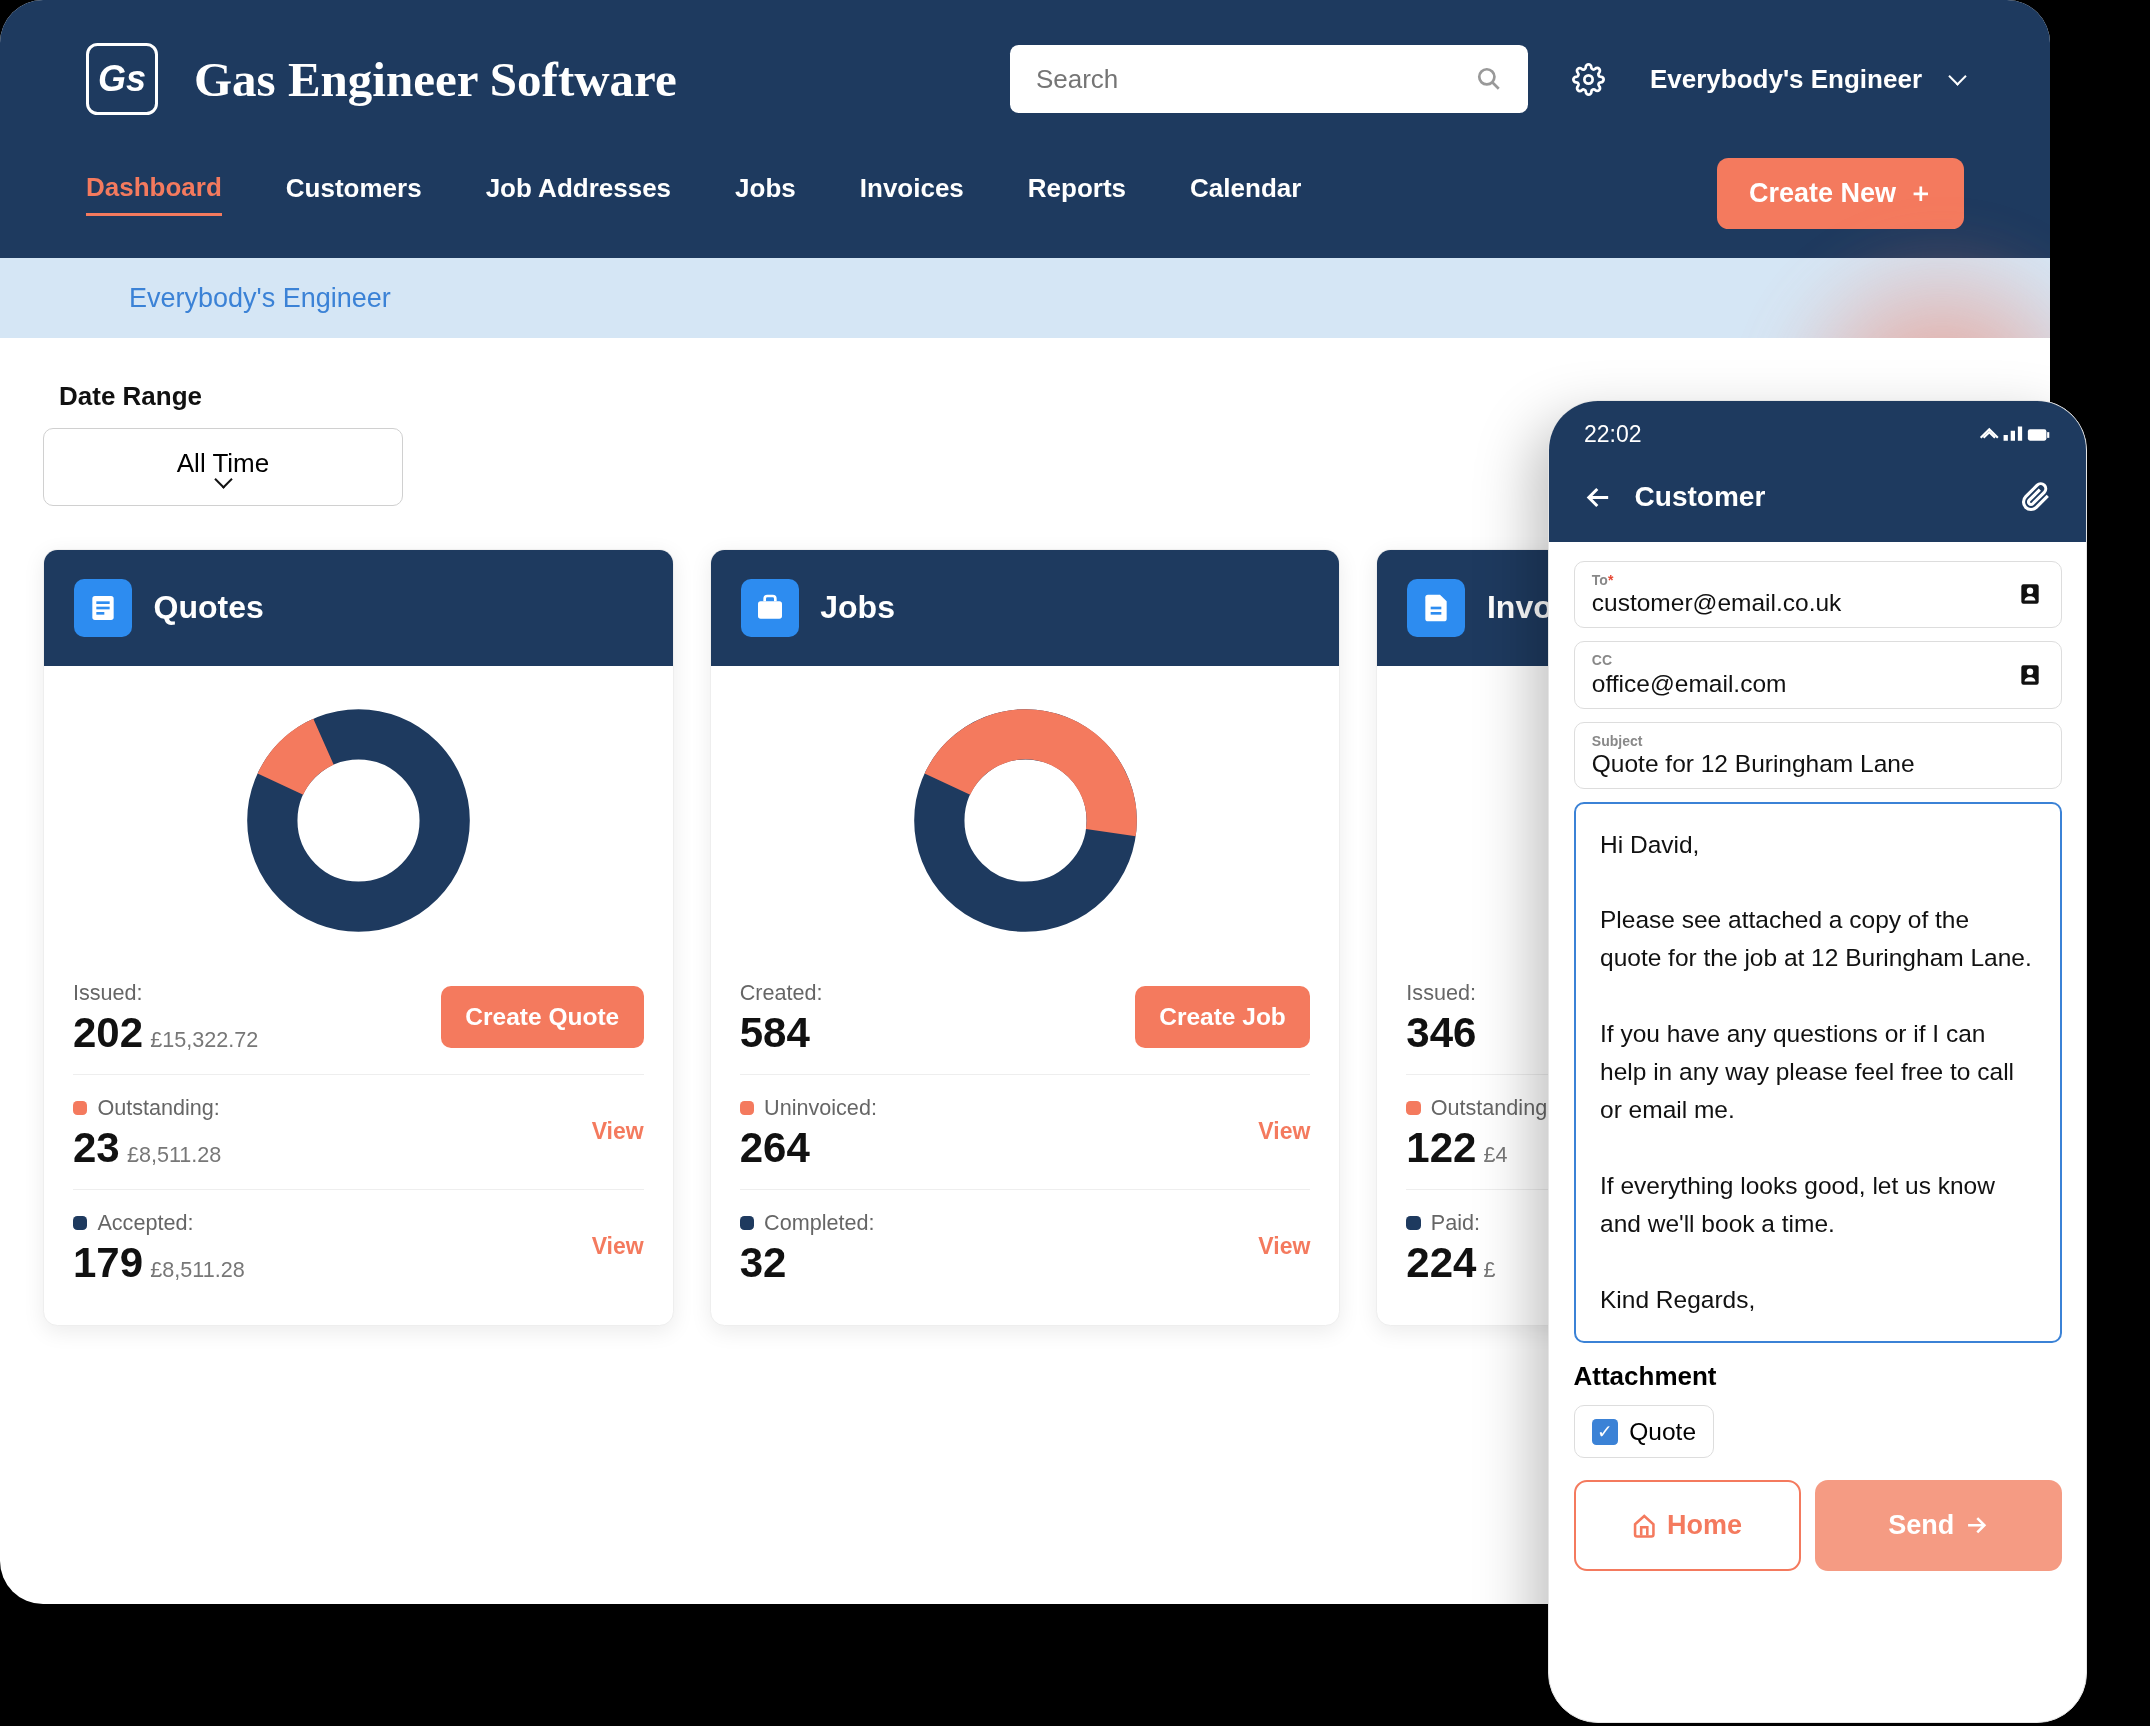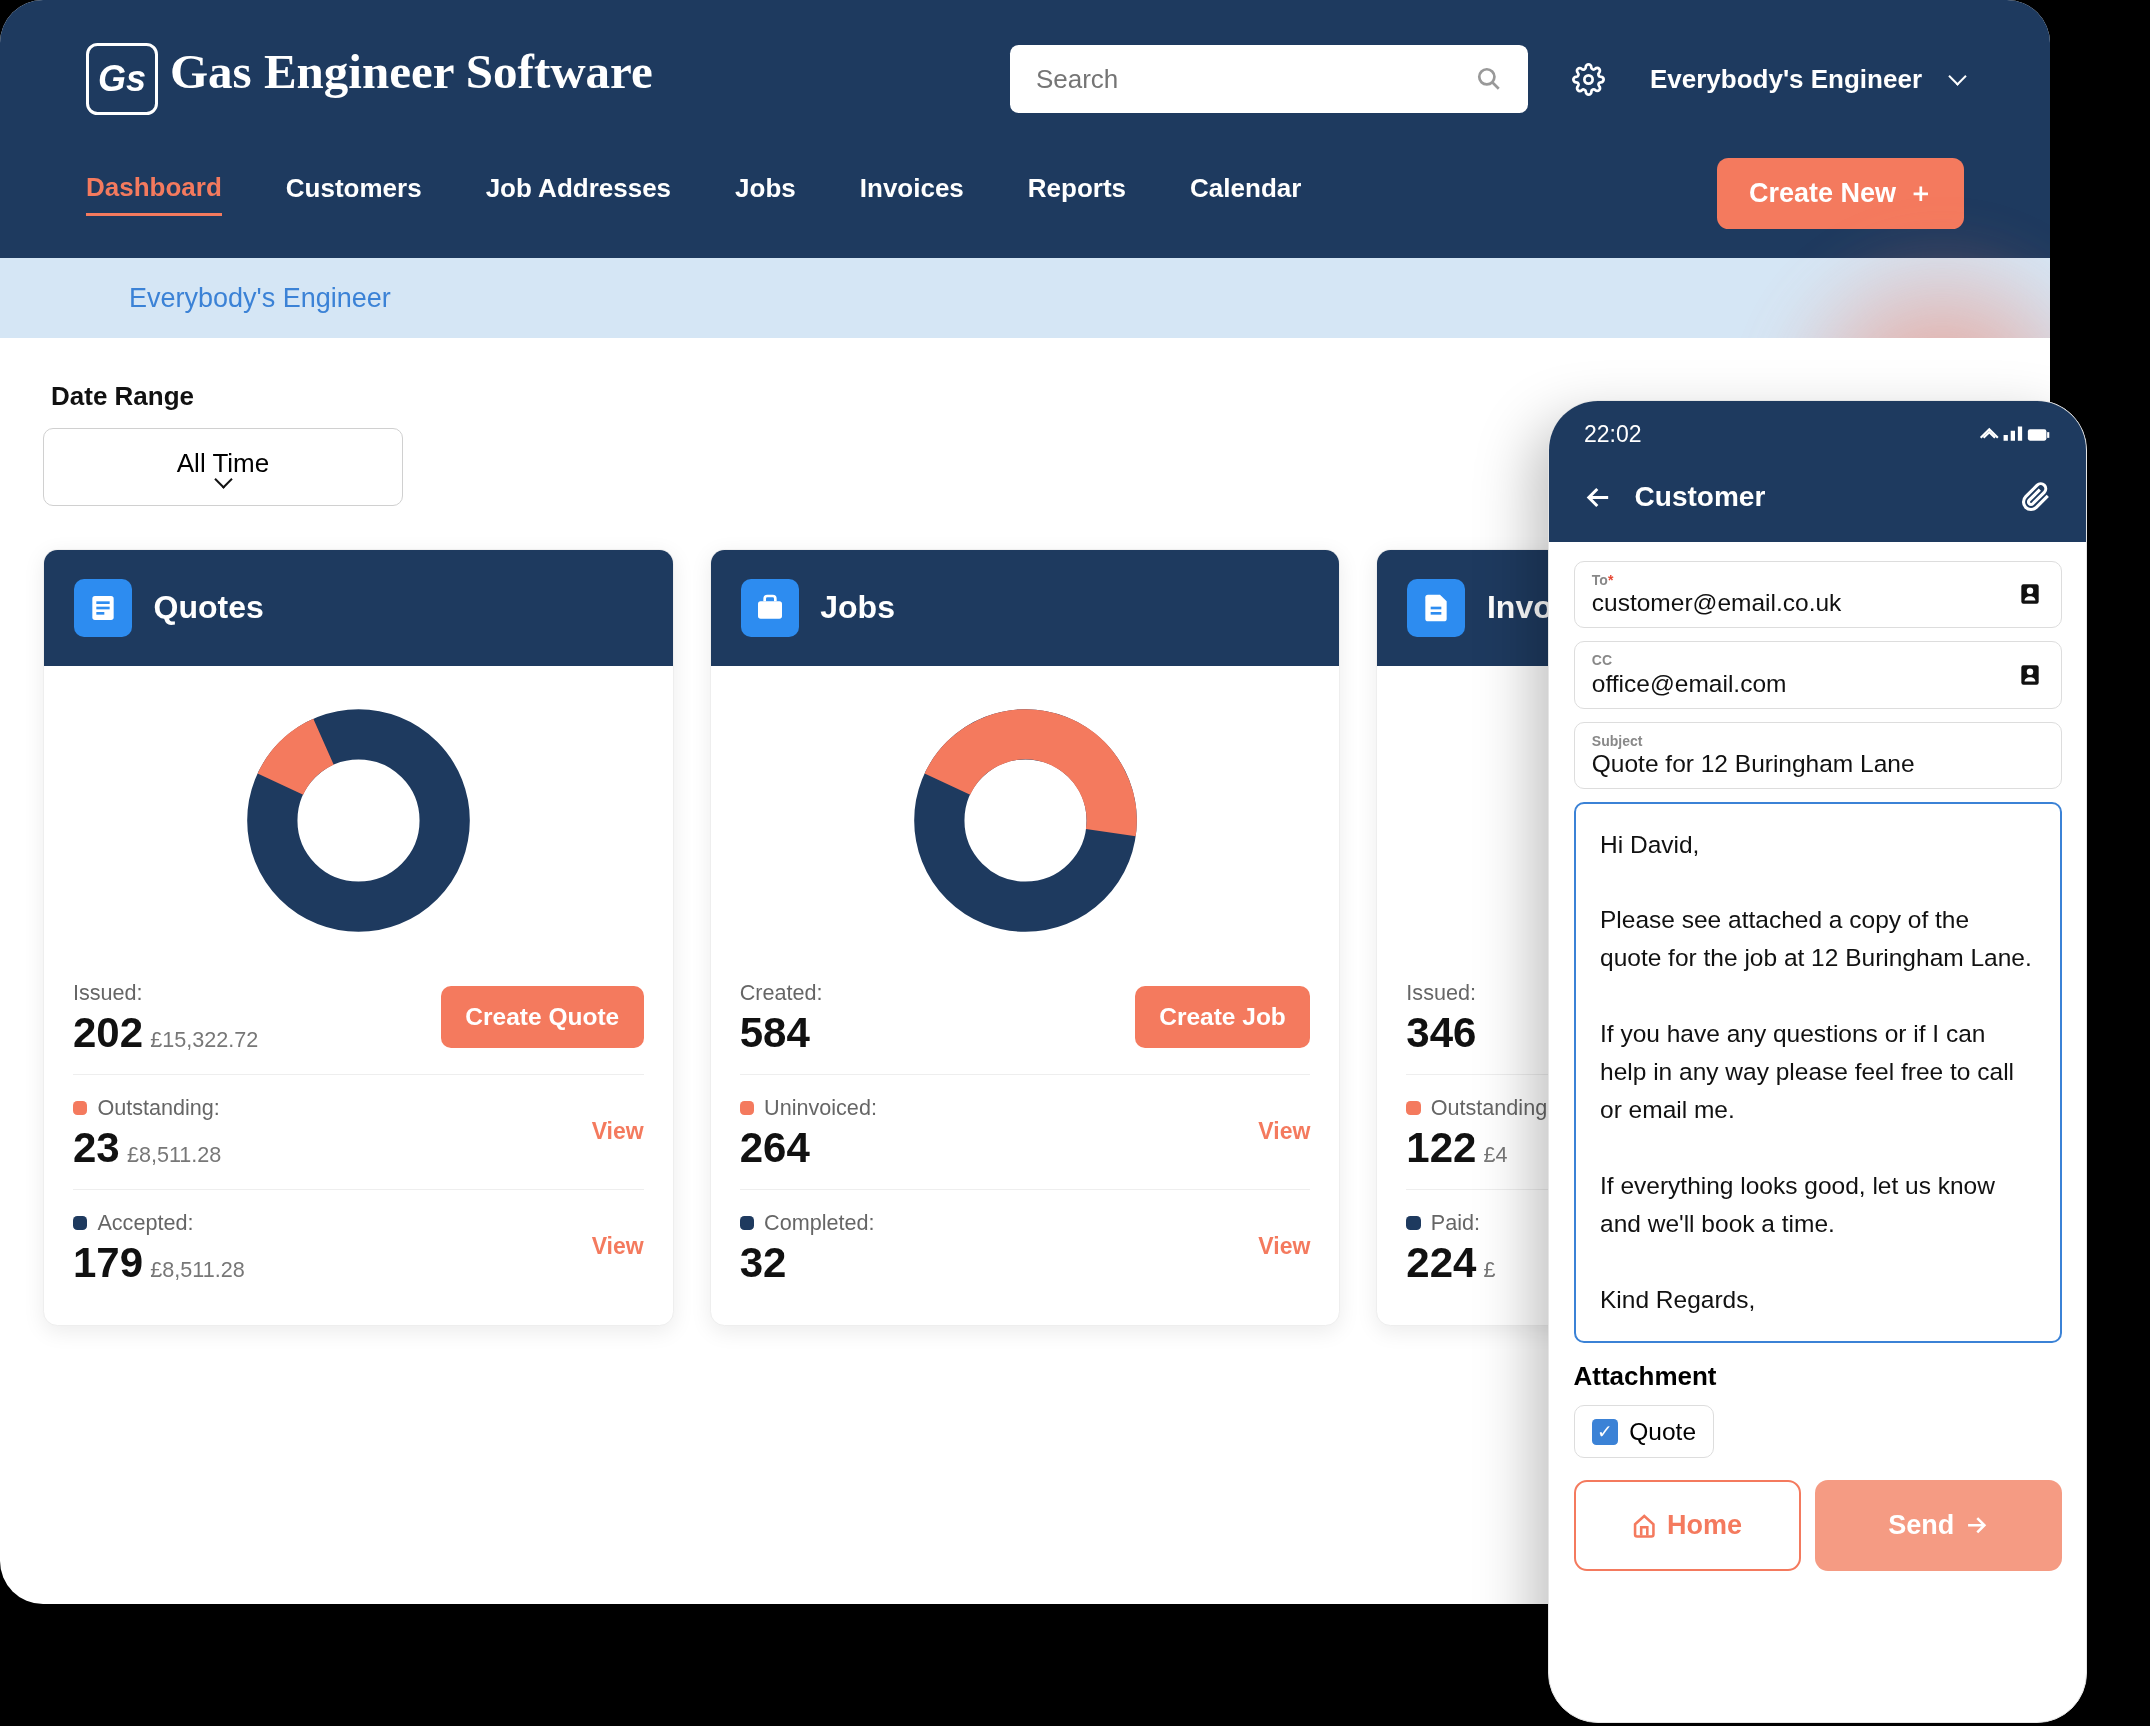--- a/index.html
+++ b/index.html
@@ -9,38 +9,38 @@
   position: absolute; top: 0; left: 0;
   width: 2050px; height: 1604px;
   background: #fff; border-radius: 43px;
   box-shadow: 0 29px 86px rgba(0,0,0,0.3);
   overflow: hidden;
 }
 .glow1 { position:absolute; width:432px; height:432px; border-radius:50%; background: radial-gradient(circle, #f47a5e 0%, transparent 70%); top:827px; left:-144px; filter: blur(29px); opacity:0.8; }
 .glow2 { position:absolute; width:360px; height:360px; border-radius:50%; background: radial-gradient(circle, #f47a5e 0%, transparent 70%); top:230px; right:-72px; filter: blur(29px); opacity:0.7; }
 
 .topbar { background:#1e3a5f; padding: 43px 86px 0 86px; display:flex; align-items:center; gap:43px; }
-.logo-wrap { display:flex; align-items:flex-start; gap:12px; color:#fff; }
+.logo-wrap { display:flex; align-items:center; gap:36px; color:#fff; }
 .logo-box { width:72px; height:72px; border:3.6px solid #fff; border-radius:11.5px; display:flex; align-items:center; justify-content:center; font-size:36px; font-weight:700; font-style:italic; }
 .logo-text { font-family: 'Brush Script MT', cursive; font-size:49px; font-weight:700; }
 .searchbar { flex:0 0 518px; margin-left:auto; background:#fff; border-radius:8.6px; padding:18.7px 26px; display:flex; align-items:center; gap:11.5px; }
 .searchbar input { flex:1; border:none; outline:none; font-size:26px; color:#999; }
 .gear { width:36px; height:36px; color:#fff; display:flex; align-items:center; justify-content:center; }
 .user-drop { display:flex; align-items:center; gap:29px; color:#fff; font-size:26px; font-weight:600; }
 
 .navbar { background:#1e3a5f; padding: 43px 86px 29px 86px; display:flex; align-items:center; gap:64px; }
 .nav-item { color:#fff; font-size:26px; font-weight:600; padding-bottom:10px; cursor:pointer; }
 .nav-item.active { color:#f47a5e; border-bottom: 3.6px solid #f47a5e; }
 .create-btn { margin-left:auto; background:#f47a5e; color:#fff; padding:20px 32px; border-radius:11.5px; font-size:27px; font-weight:600; display:flex; align-items:center; gap:14.4px; cursor:pointer; }
 
 .breadcrumb { background:#d5e6f5; padding:24.5px 129px; }
 .breadcrumb span { color:#3b82d6; font-size:27px; font-weight:500; }
 
 .content { padding:43px 43px 0 43px; background:#fff; position:relative; }
-.date-label { font-size:26px; font-weight:700; color:#111; margin-left:8px; }
+.date-label { font-size:26px; font-weight:700; color:#111; margin-left:16px; }
 .date-select { margin-top:16px; background:#fff; border:1.4px solid #d0d0d0; border-radius:10px; padding:18.7px 26px; width:360px; display:flex; align-items:center; justify-content:space-between; font-size:26px; cursor:pointer;flex-direction:column; }
 
 .cards-row { display:flex; gap:36px; margin-top:43px; }
 .card { flex:1; background:#fff; border-radius:14.4px; box-shadow: 0 5.8px 21.6px rgba(0,0,0,0.08); overflow:hidden; border:0.7px solid #eee; }
 .card-head { background:#1e3a5f; padding:29px 30px; display:flex; align-items:center; gap:21.6px; }
 .card-icon { width:58px; height:58px; background:#2d8cf0; border-radius:10px; display:flex; align-items:center; justify-content:center; }
 .card-title { color:#fff; font-size:32px; font-weight:700; }
 .card-body { padding:36px 29px 21.6px 29px; }
 .donut-wrap { display:flex; justify-content:center; margin-bottom:21.6px; }
 .donut { width:237px; height:237px; }

